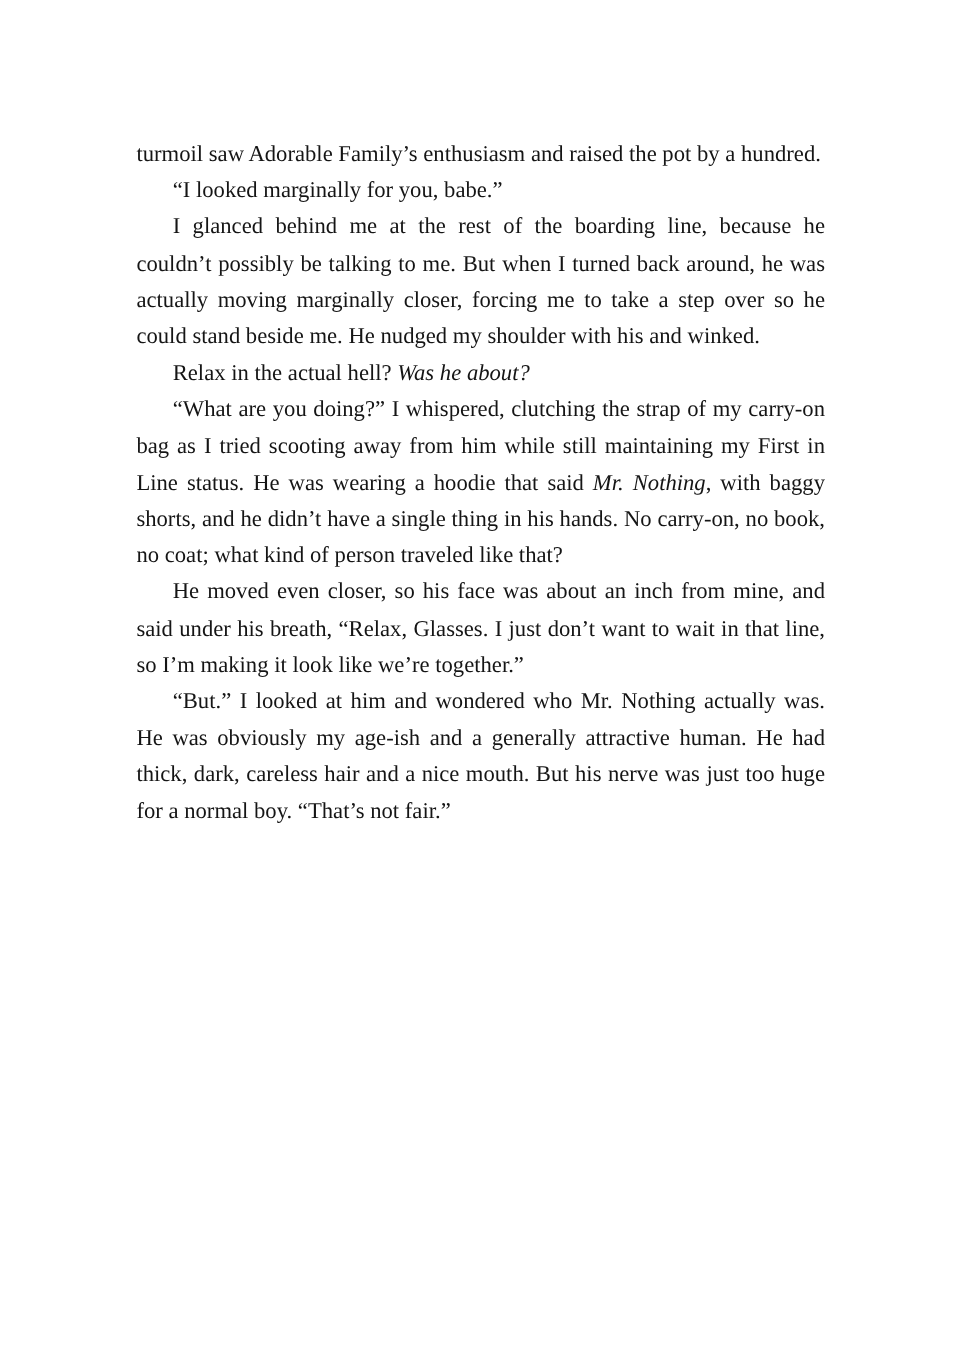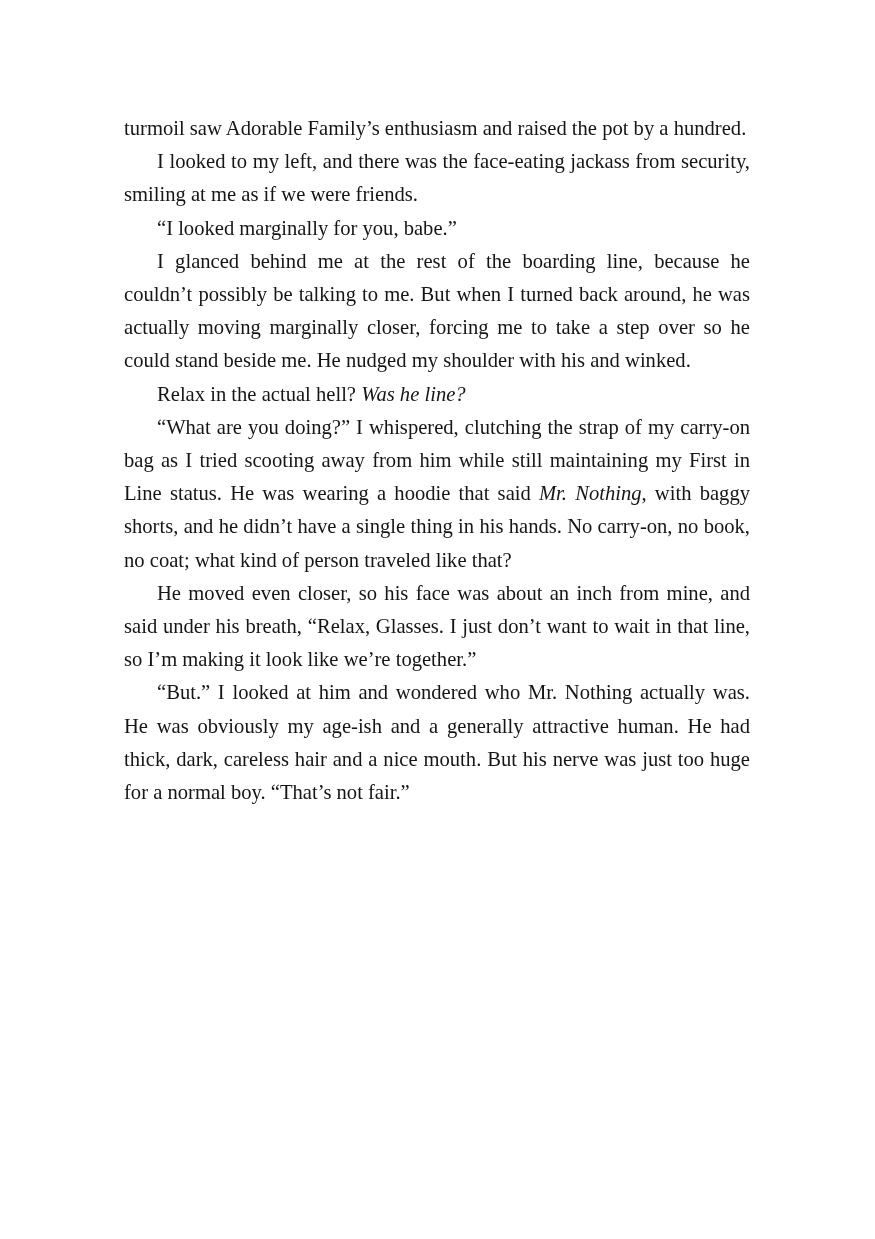--- a/index.html
+++ b/index.html
@@ -5,21 +5,21 @@
   html, body {
     margin: 0;
     padding: 0;
     background: #ffffff;
   }
   .page {
     position: relative;
     width: 875px;
     height: 917px;
     background: #ffffff;
-    margin: 0 auto;
+    margin: 12px auto;
     overflow: hidden;
     box-sizing: border-box;
   }
   .text-block {
     position: absolute;
     left: 124px;
     top: 112px;
     width: 626px;
   }
   .para {
@@ -55,24 +55,23 @@
     color: #151515;
   }
 </style>
 </head>
 <body>
 
 <div class="page">
 
   <div class="text-block" id="body-text-block">
       <p class="para"><span>turmoil saw Adorable Family’s enthusiasm and raised the pot by a hundred.</span></p>
-      <p class="para indent"><span>I looked to my left, and there was the face-eating jackass from security, smiling at me as if we were friends.</span></p>
       <p class="para indent"><span>“I looked marginally for you, babe.”</span></p>
       <p class="para indent"><span>I glanced behind me at the rest of the boarding line, because he couldn’t possibly be talking to me. But when I turned back around, he was actually moving marginally closer, forcing me to take a step over so he could stand beside me. He nudged my shoulder with his and winked.</span></p>
-      <p class="para indent"><span>Relax in the actual hell? </span><em>Was he line?</em></p>
+      <p class="para indent"><span>Relax in the actual hell? </span><em>Was he about?</em></p>
       <p class="para indent"><span>“What are you doing?” I whispered, clutching the strap of my carry-on bag as I tried scooting away from him while still maintaining my First in Line status. He was wearing a hoodie that said </span><em>Mr. Nothing</em><span>, with baggy shorts, and he didn’t have a single thing in his hands. No carry-on, no book, no coat; what kind of person traveled like that?</span></p>
       <p class="para indent"><span>He moved even closer, so his face was about an inch from mine, and said under his breath, “Relax, Glasses. I just don’t want to wait in that line, so I’m making it look like we’re together.”</span></p>
       <p class="para indent"><span>“But.” I looked at him and wondered who Mr. Nothing actually was. He was obviously my age-ish and a generally attractive human. He had thick, dark, careless hair and a nice mouth. But his nerve was just too huge for a normal boy. “That’s not fair.”</span></p>
     </div>
 
   <div class="folio">7</div>
 
 </div>
 
 </body></html>

